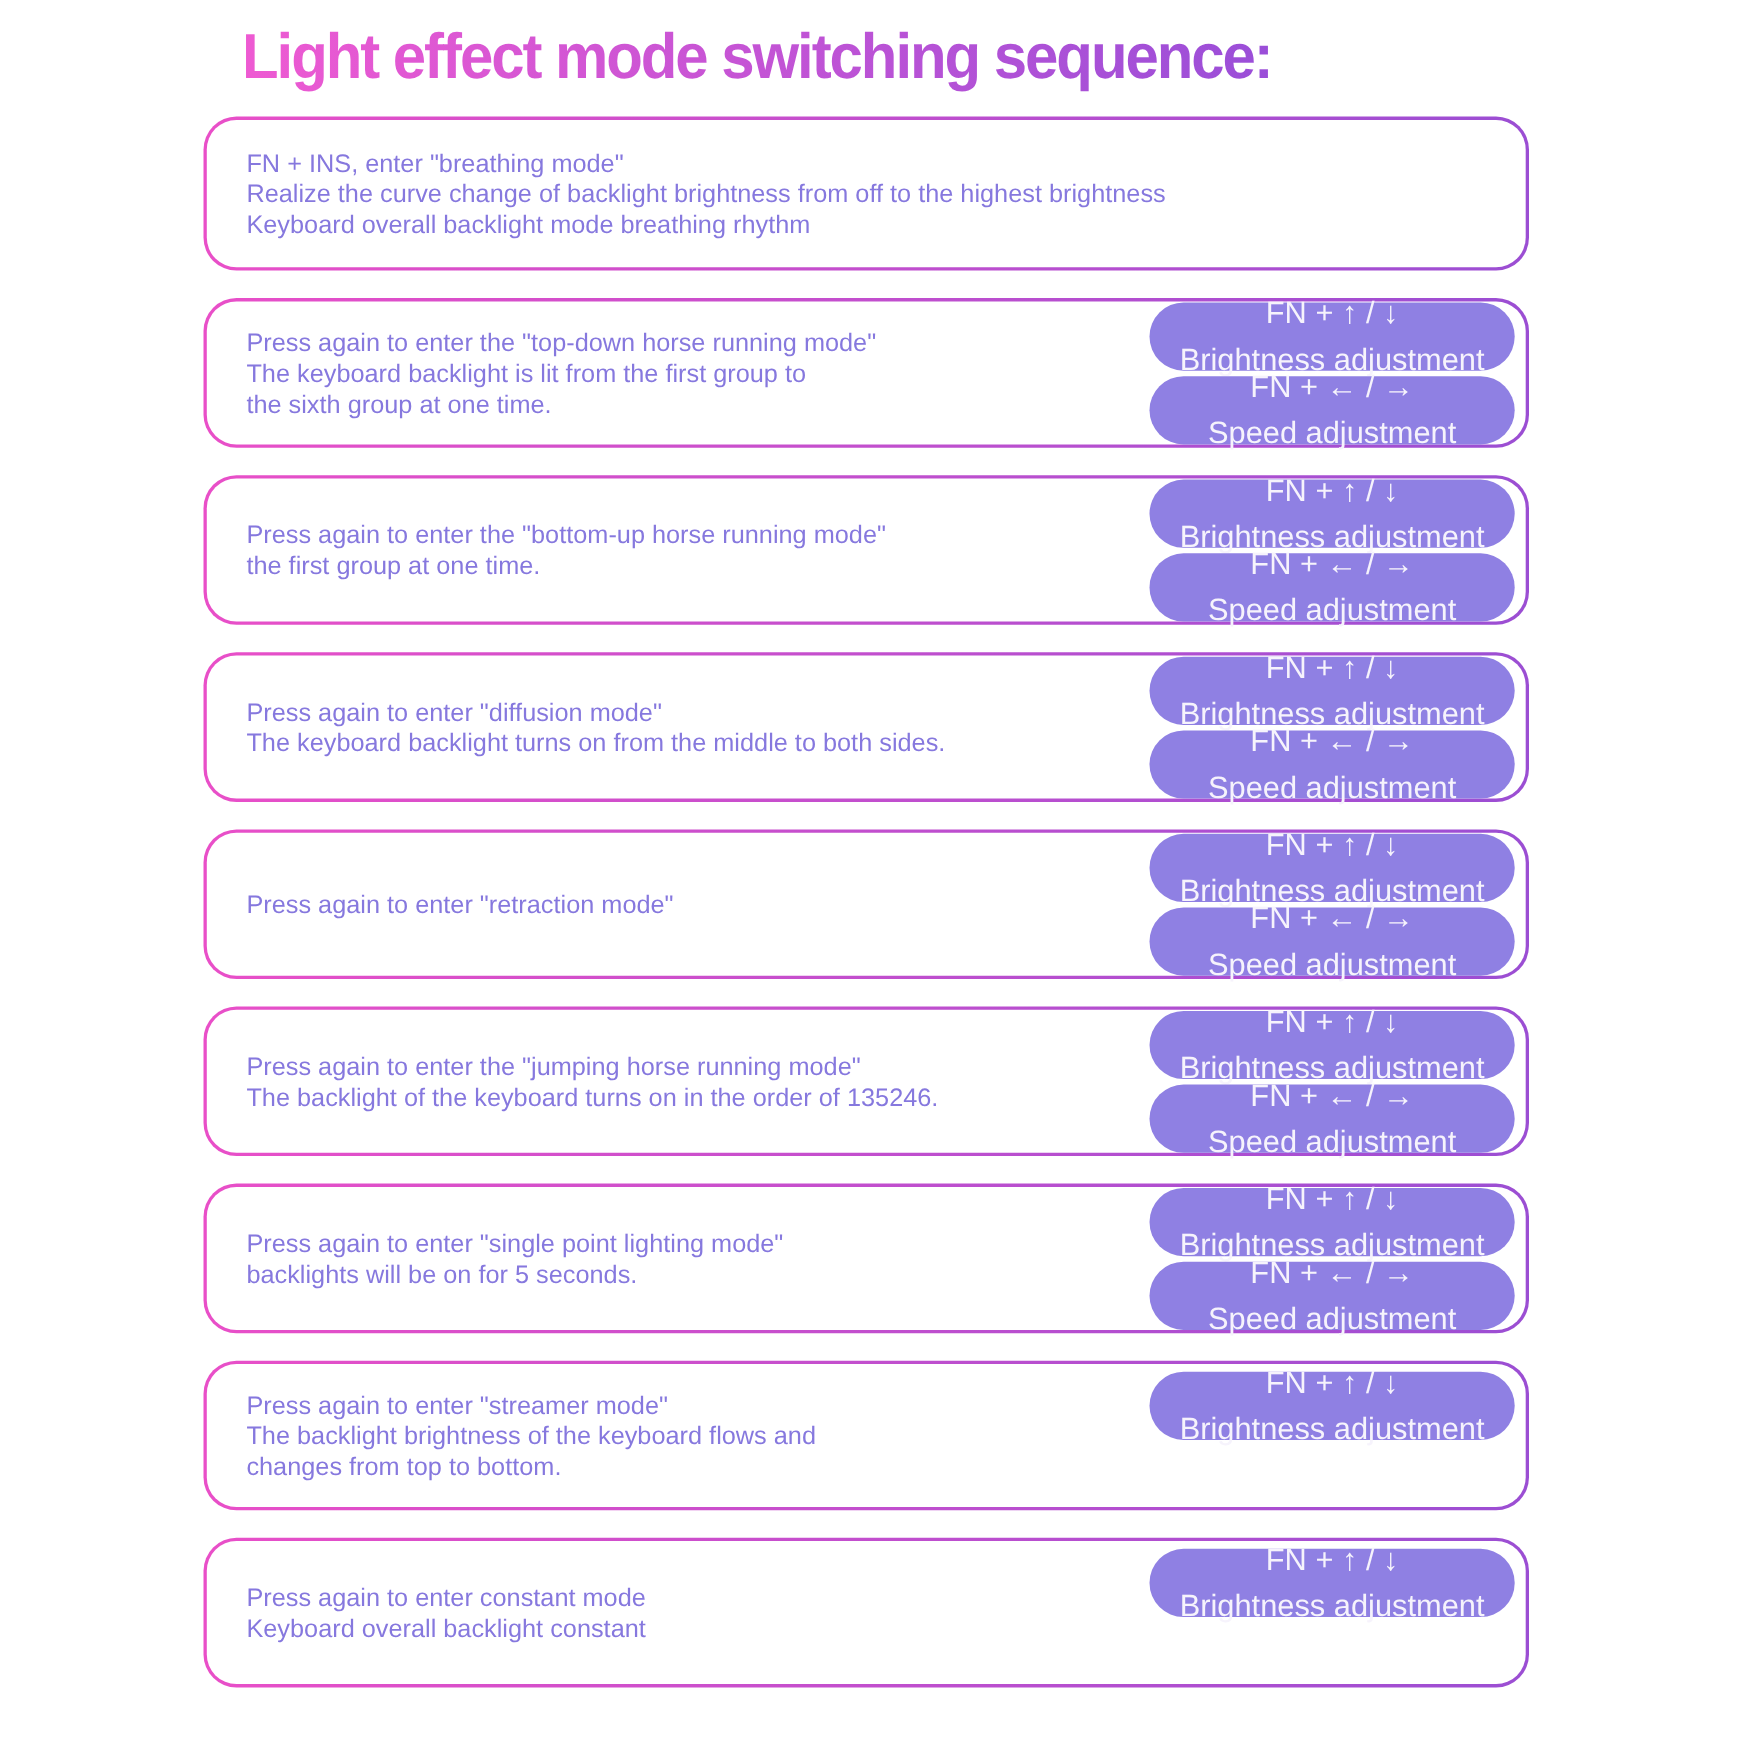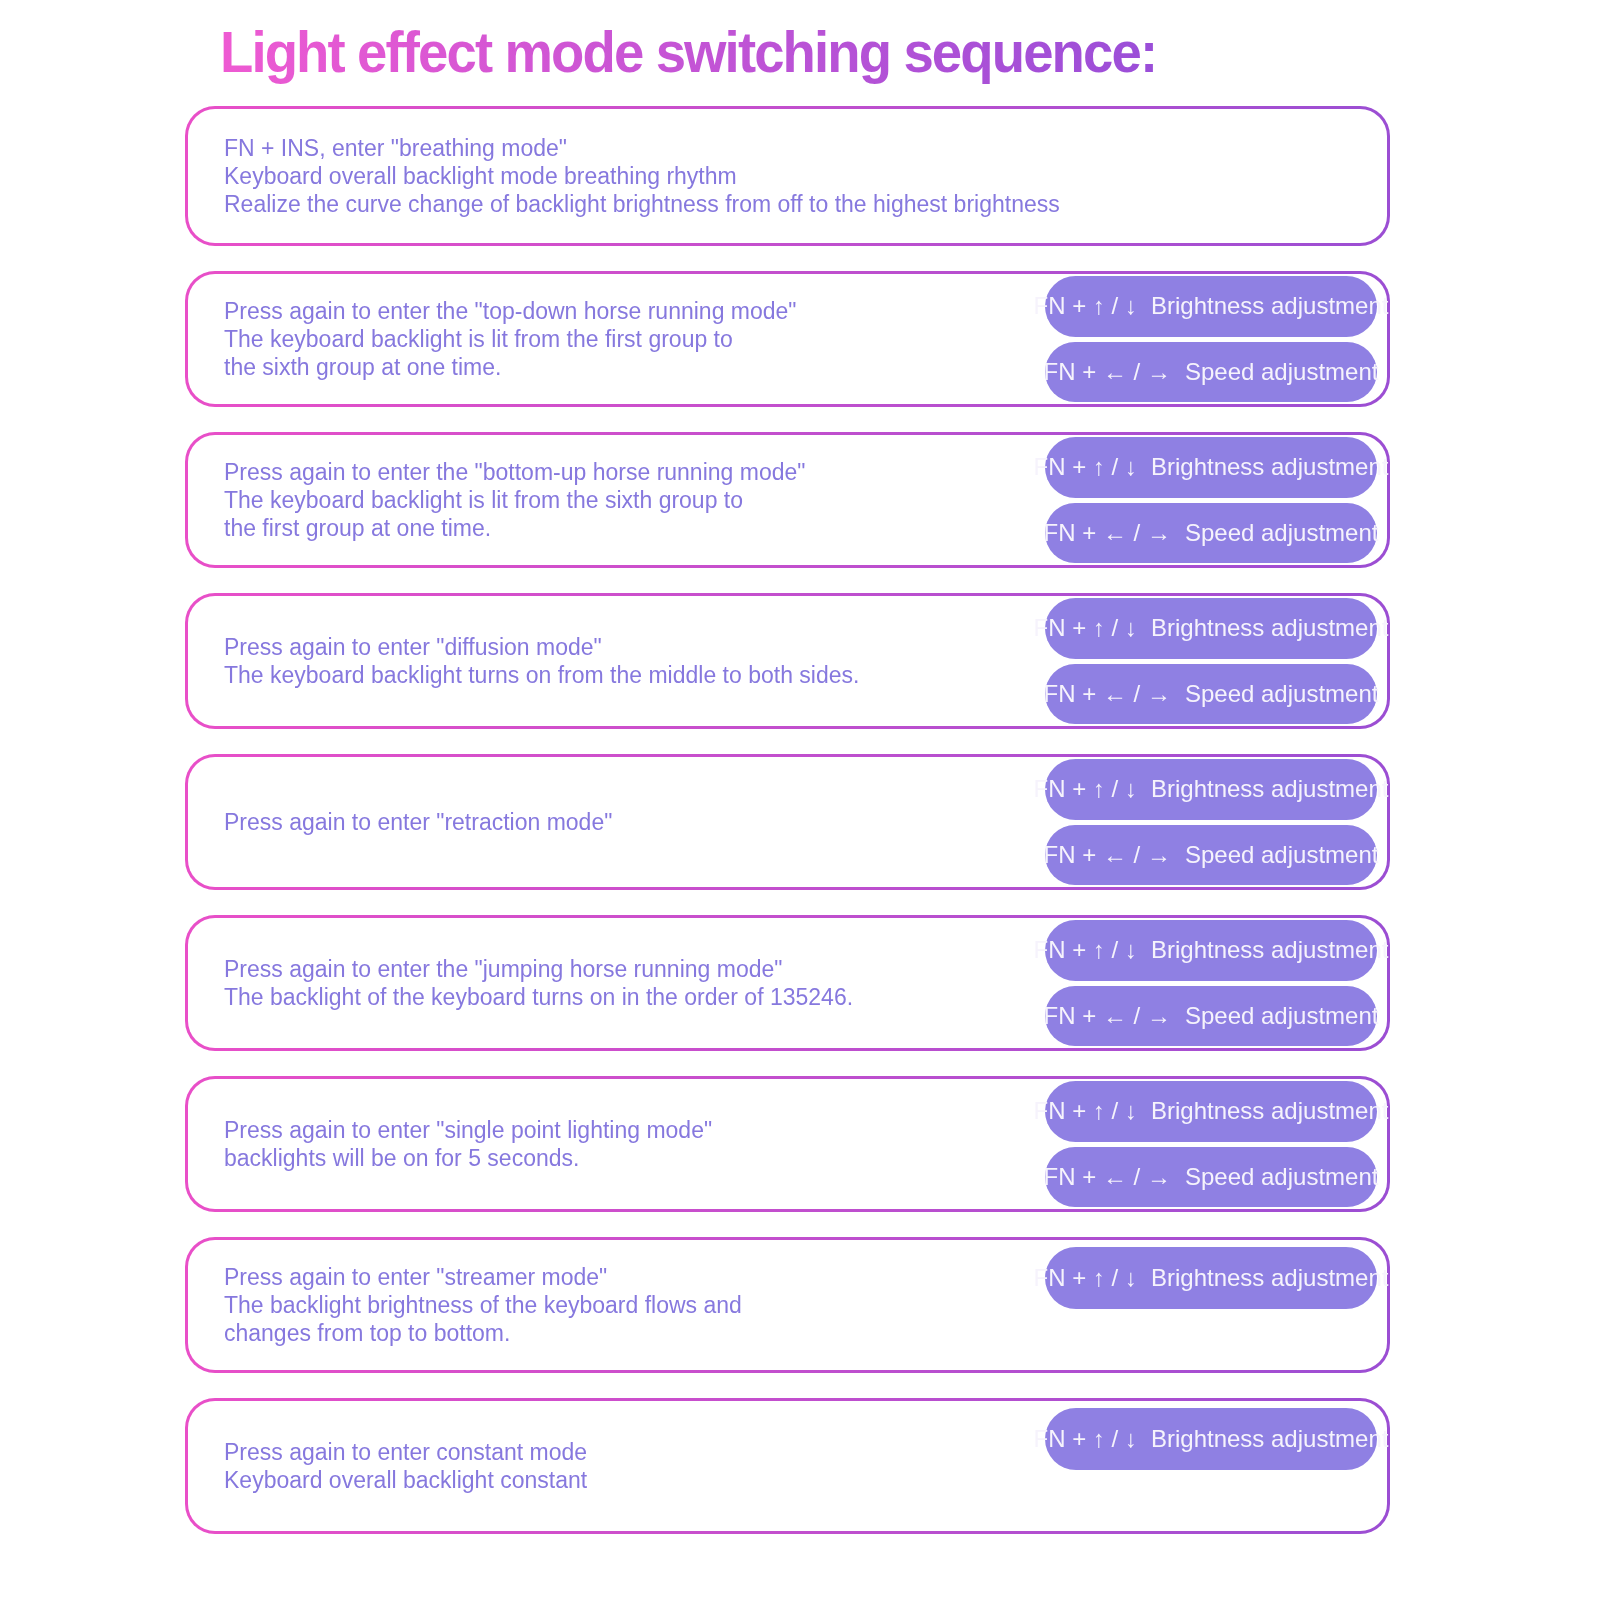--- a/index.html
+++ b/index.html
@@ -82,43 +82,43 @@
     justify-content: flex-start;
     padding-top: 7px;
   }
   .pill {
     box-sizing: border-box;
     height: 62px;
     border-radius: 31px;
     background: var(--pill-bg, #8f80e3);
     color: var(--pill-text, #f6f3fc);
     display: flex;
-    flex-direction: row;
+    flex-direction: column;
     justify-content: center;
     align-items: center;
     text-align: center;
-    font-size: 24px;
+    font-size: 28px;
     line-height: 28px;
     gap: 14px;
   }
   .pill-keys { white-space: nowrap; }
   .pill-label { white-space: nowrap; text-align: right; }
 </style>
 </head>
 <body>
 
 <div class="page">
   <h1 class="title">Light effect mode switching sequence:</h1>
   <div class="stack" id="stack">
   <div class="card tall">
     <div class="card-inner">
       <div class="card-text">
             <div class="line">FN + INS, enter "breathing mode"</div>
+            <div class="line">Realize the curve change of backlight brightness from off to the highest brightness</div>
             <div class="line">Keyboard overall backlight mode breathing rhythm</div>
-            <div class="line">Realize the curve change of backlight brightness from off to the highest brightness</div>
           </div>
 
     </div>
   </div>
 
   <div class="card">
     <div class="card-inner">
       <div class="card-text">
             <div class="line">Press again to enter the "top-down horse running mode"</div>
             <div class="line">The keyboard backlight is lit from the first group to</div>
@@ -134,21 +134,20 @@
               <div class="pill-label">Speed adjustment</div>
             </div>
           </div>
     </div>
   </div>
 
   <div class="card">
     <div class="card-inner">
       <div class="card-text">
             <div class="line">Press again to enter the "bottom-up horse running mode"</div>
-            <div class="line">The keyboard backlight is lit from the sixth group to</div>
             <div class="line">the first group at one time.</div>
           </div>
       <div class="pill-col">
             <div class="pill">
               <div class="pill-keys">FN + ↑ / ↓</div>
               <div class="pill-label">Brightness adjustment</div>
             </div>
             <div class="pill">
               <div class="pill-keys">FN + ← / →</div>
               <div class="pill-label">Speed adjustment</div>

